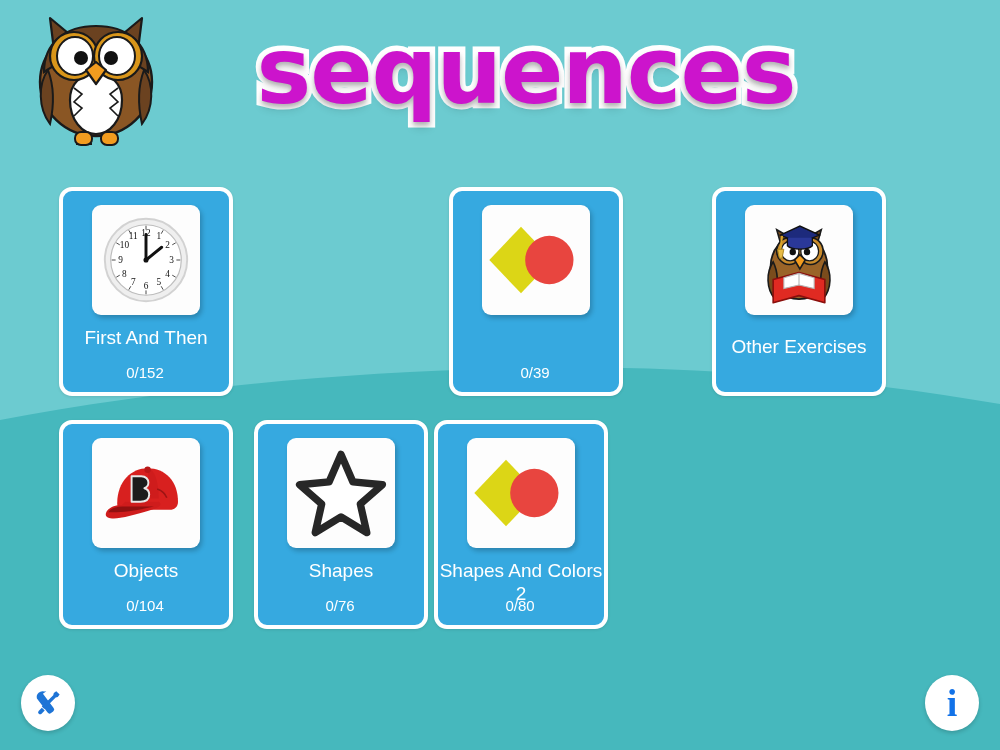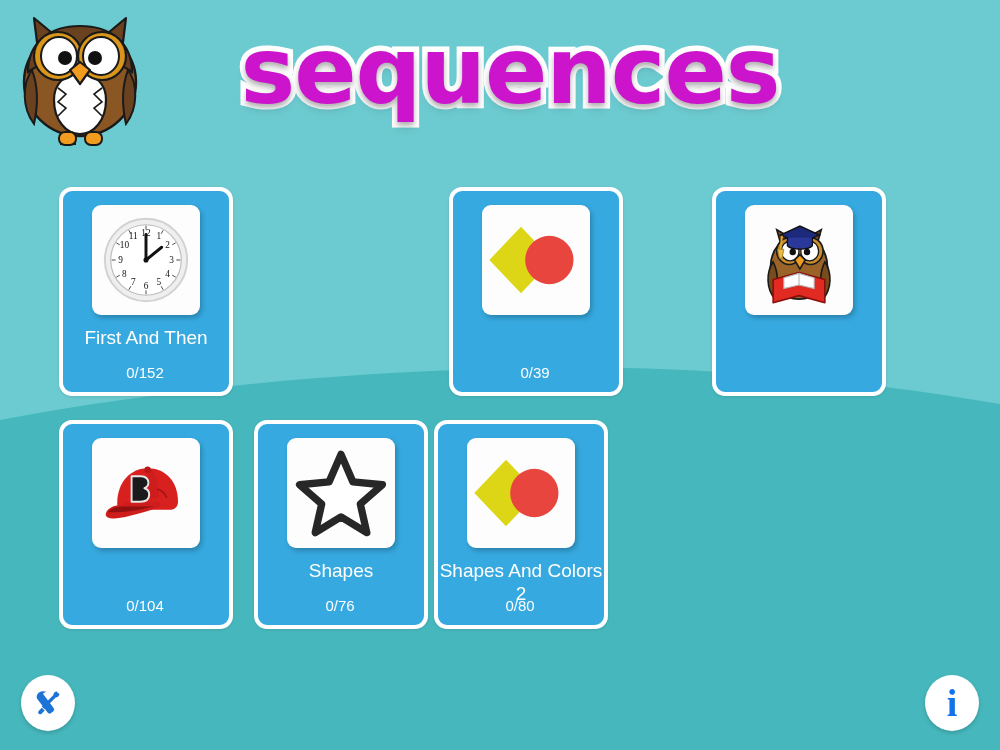--- a/index.html
+++ b/index.html
@@ -24,21 +24,21 @@
   .bg-wave {
     position: absolute;
     left: 0; top: 0;
     width: 1000px; height: 750px;
     z-index: 0;
   }
 
   
   .header {
     position: absolute;
-    left: 0; top: 0;
+    left: 16px; top: 0;
     width: 960px; height: 160px;
     z-index: 5;
   }
 
   .logo-owl {
     position: absolute;
     left: 14px; top: 8px;
     width: 132px; height: 138px;
   }
 
@@ -270,37 +270,39 @@
           <path d="M34,28 L56,18 L78,28 L56,37 Z" fill="#1d2a7c" stroke="#111" stroke-width="1.6"></path>
           <path d="M42,31 L42,40 C46,45 66,45 70,40 L70,31" fill="#2a3899" stroke="#111" stroke-width="1.5"></path>
           <path d="M36,29 L34,46" stroke="#d9a62a" stroke-width="2.2"></path>
           <path d="M31,44 l7,0 l-2,10 l-3,0 Z" fill="#e7bb46" stroke="#a8801c" stroke-width="1"></path>
 
           <path d="M26,78 L55,70 L84,78 L84,104 L55,96 L26,104 Z" fill="#e02a22" stroke="#8a0f0c" stroke-width="1.8" stroke-linejoin="round"></path>
           <path d="M38,76 L55,71 L72,76 L72,88 L55,84 L38,88 Z" fill="#ffffff" stroke="#b4b4b4" stroke-width="1.2"></path>
           <path d="M55,71 L55,84" stroke="#b4b4b4" stroke-width="1.2"></path>
         </svg>
       </div>
+      <div class="card-label">Other Exercises</div>
       <div class="card-count"></div>
     </div>
 
     <div class="card c4">
       <div class="thumb">
         <svg width="96" height="80" viewBox="0 0 120 90">
           <path d="M24,58 C24,30 42,14 62,14 C84,14 100,30 100,56 C100,62 96,66 90,66 L34,66 C28,66 24,63 24,58 Z" fill="#d8201f"></path>
           <path d="M62,14 C70,14 76,30 76,52 L64,52 C64,32 62,20 62,14 Z" fill="#c81a1a" opacity="0.55"></path>
           <path d="M30,60 C20,60 12,64 10,70 C8,76 16,78 28,76 C44,73 62,68 72,64 C78,62 80,58 76,56 L34,56 Z" fill="#cf1c1c"></path>
           <path d="M30,62 C22,62 15,65 13,69 C26,70 50,67 70,62 Z" fill="#7c0c0c" opacity="0.75"></path>
           <circle cx="62" cy="16" r="4" fill="#b81818"></circle>
           <g transform="translate(40,24)">
             <path d="M2,0 h12 c6,0 9,4 9,8 c0,3 -2,6 -5,7 c4,1 6,4 6,8 c0,6 -4,9 -11,9 H2 Z" fill="#1b1b1b" stroke="#e8e8e8" stroke-width="2.4" stroke-linejoin="round"></path>
           </g>
           <path d="M74,40 c6,2 10,6 12,11" stroke="#9e1414" stroke-width="2" fill="none"></path>
         </svg>
       </div>
+      <div class="card-label">Objects</div>
       <div class="card-count">0/104</div>
     </div>
 
     <div class="card c5">
       <div class="thumb">
         <svg width="92" height="92" viewBox="0 0 100 100">
           <path d="M50,8 L63,38 L95,41 L71,62 L78,93 L50,76 L22,93 L29,62 L5,41 L37,38 Z" fill="#ffffff" stroke="#272727" stroke-width="8" stroke-linejoin="round"></path>
         </svg>
       </div>
       <div class="card-label">Shapes</div>

